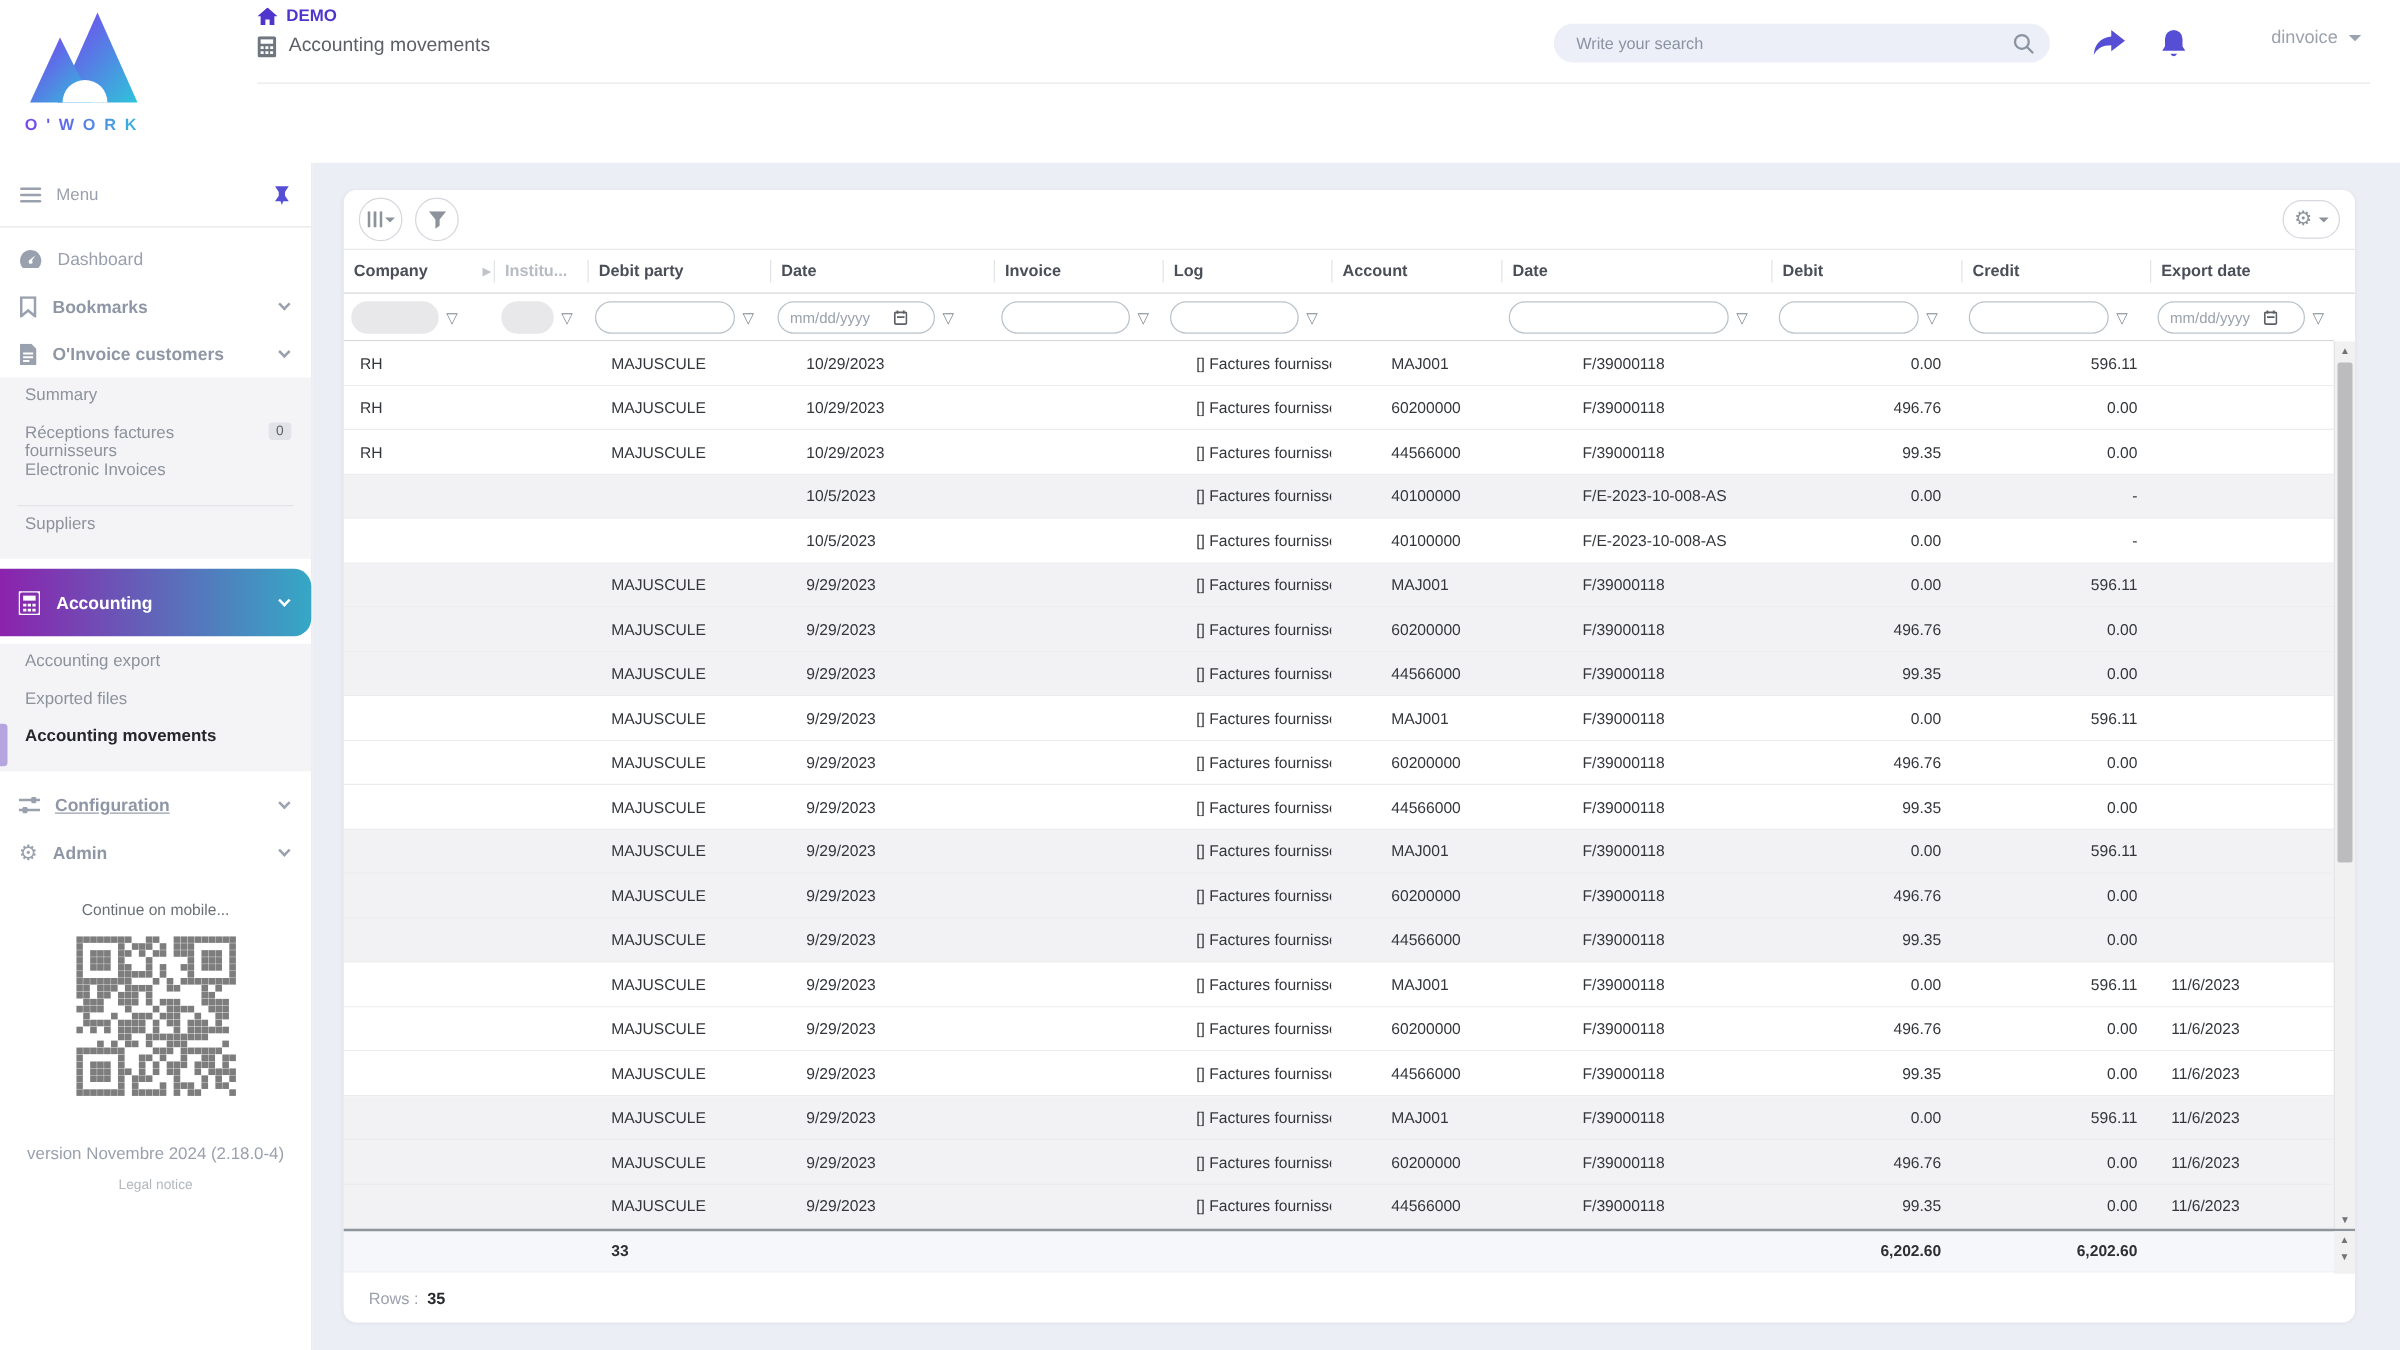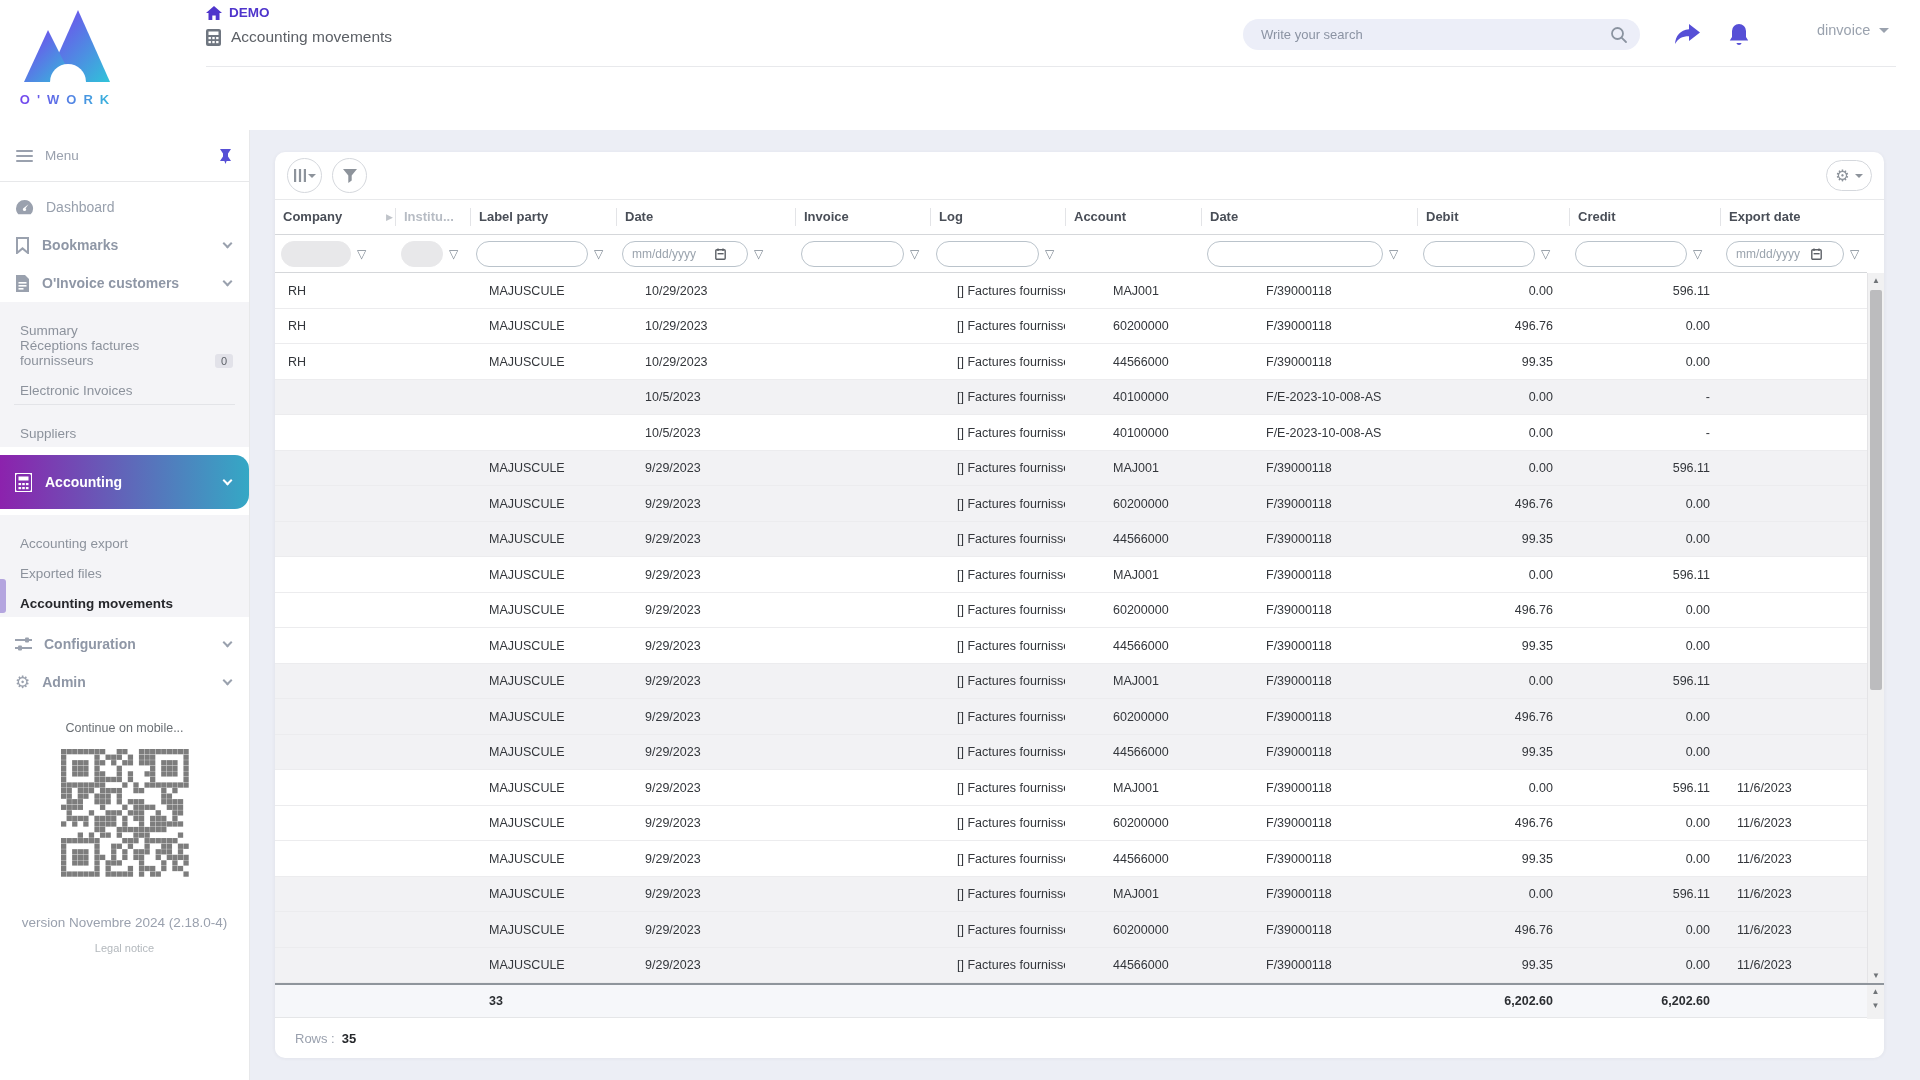--- a/index.html
+++ b/index.html
@@ -37,21 +37,21 @@
   .hamburger { width:17px; cursor:pointer; }
   .hamburger div { height:2px; background:#9aa1ae; margin:3px 0; border-radius:1px; }
   .menu-label { margin-left:12px; font-size:13.5px; color:#9aa1ae; flex:1; }
   .nav-item { height:38px; display:flex; align-items:center; padding:0 18px 0 15px; cursor:pointer;
     color:#98a0ad; font-size:14px; gap:12px; }
   .nav-item .lbl { flex:1; }
   .nav-item.bold .lbl { font-weight:bold; color:#8f97a6; }
   .chev { width:7px; height:7px; border-right:2px solid #9aa1ae; border-bottom:2px solid #9aa1ae;
     transform:rotate(45deg); margin-top:-4px; }
   .subnav { background:#f4f4f7; padding:6px 0; }
-  .sub-item { height:30px; display:flex; align-items:flex-end; padding:0 16px 0 20px; font-size:13.5px;
+  .sub-item { height:30px; display:flex; align-items:flex-start; padding:0 16px 0 20px; font-size:13.5px;
     color:#8c929c; cursor:pointer; position:relative; }
   .sub-item .lbl { flex:1; }
   .badge { background:#e2e2e9; color:#5d6168; font-size:11px; padding:1px 6px; border-radius:3px; }
   .sub-divider { height:1px; background:#e3e4e8; margin:6px 14px; }
   .nav-active { height:54px; margin:8px 0 0 0; display:flex; align-items:center; gap:13px; padding:0 18px 0 15px;
     background:linear-gradient(90deg,#8c22ad,#35a8c5); border-radius:0 14px 14px 0; cursor:pointer; }
   .nav-active .lbl { flex:1; color:#fff; font-weight:bold; font-size:14px; }
   .chev-white { width:7px; height:7px; border-right:2px solid #fff; border-bottom:2px solid #fff;
     transform:rotate(45deg); margin-top:-4px; }
   .sub-item.current { font-weight:bold; color:#26272b; }
@@ -302,21 +302,21 @@
           <span class="lbl">Accounting export</span>
         </div>
         <div class="sub-item">
           <span class="lbl">Exported files</span>
         </div>
         <div class="sub-item current">
           <span class="lbl">Accounting movements</span>
         </div>
       </div>
 
-      <div class="nav-item bold" style="margin-top:8px;">
+      <div class="nav-item bold" style="margin-top:8px;text-decoration:underline;">
         <span>
           <svg width="17" height="15" viewBox="0 0 17 15">
               <line x1="0" y1="3" x2="17" y2="3" stroke="#9aa1ae" stroke-width="2"></line>
               <line x1="0" y1="11" x2="17" y2="11" stroke="#9aa1ae" stroke-width="2"></line>
               <rect x="10" y="0.5" width="4" height="5" rx="1" fill="#9aa1ae"></rect>
               <rect x="3" y="8.5" width="4" height="5" rx="1" fill="#9aa1ae"></rect>
             </svg>
         </span>
         <span class="lbl">Configuration</span>
         <span class="chev"></span>
@@ -671,21 +671,21 @@
       <div class="thead-wrap">
         <div class="grid thead">
           <div class="hc">
             <span>Company</span>
             <span class="htri">▶</span>
           </div>
           <div class="hc muted">
               <span>Institu...</span>
             </div>
           <div class="hc">
-              <span>Label party</span>
+              <span>Debit party</span>
             </div>
           <div class="hc">
               <span>Date</span>
             </div>
           <div class="hc">
               <span>Invoice</span>
             </div>
           <div class="hc">
               <span>Log</span>
             </div>

